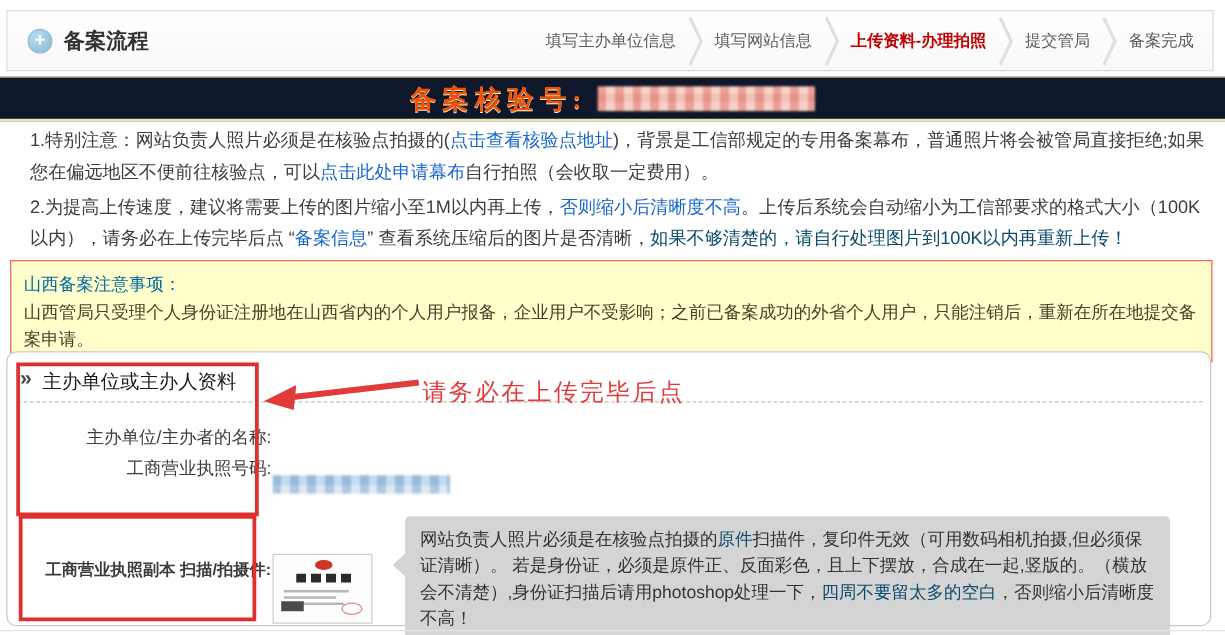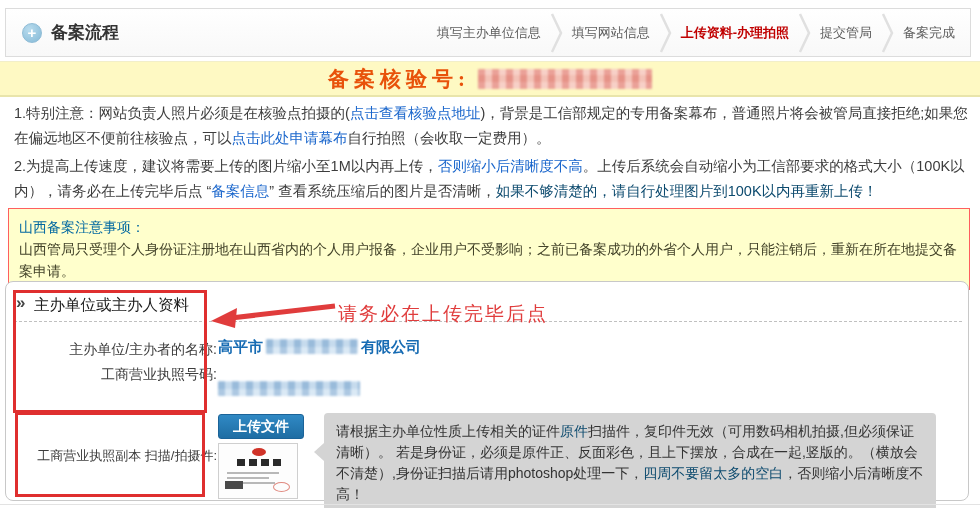--- a/index.html
+++ b/index.html
@@ -16,37 +16,37 @@
     border:1px solid #8fbcd6; color:#fff; font-weight:bold; font-size:15px;
     display:flex; align-items:center; justify-content:center; line-height:1; }
   .page-title { margin-left:9px; font-size:17px; font-weight:bold; color:#333; }
   .steps { margin-left:auto; display:flex; align-items:center; height:100%; padding-right:6px; }
   .step { font-size:13px; color:#5c5c5c; padding:0 9px; white-space:nowrap; }
   .step.active { color:#c00000; font-weight:bold; }
   .chev { display:block; }
 
   
   .banner { position:absolute; left:0; top:61px; width:980px; height:36px;
-    background:#fef9c3; border-top:1px solid #f2efc9; border-bottom:2px solid #e9e5ab;
+    background:#0f172a; border-top:1px solid #f2efc9; border-bottom:2px solid #e9e5ab;
     display:flex; align-items:center; justify-content:center;font-family:Liberation Serif, serif; }
   .banner-label { color:#e8520a; font-size:21px; font-weight:bold; letter-spacing:5px;
     text-shadow:0 1px 0 #fff3c0; }
   .mosaic { display:inline-block; vertical-align:-2px; border-radius:1px; filter:blur(.8px); }
   .mz-red { background:
       repeating-linear-gradient(90deg, rgba(229,140,130,.62) 0 7px, rgba(250,216,206,.62) 7px 14px),
       repeating-linear-gradient(0deg, #f4c4bc 0 7px, #e89e92 7px 14px); }
   .mz-blue { background:
       repeating-linear-gradient(90deg, rgba(150,184,216,.6) 0 7px, rgba(226,238,248,.6) 7px 14px),
       repeating-linear-gradient(0deg, #cfe1f1 0 7px, #9dbfdd 7px 14px); }
   .banner .mosaic { width:174px; height:20px; margin-left:8px; }
 
   
   .notices { position:absolute; left:10px; top:101px; width:960px;
     font-size:14.5px; line-height:25px; color:#3d3d3d; }
-  .notices p { margin:0 0 3px 4px; }
+  .notices p { margin:0 0 3px 14px; }
   .lnk { color:#1a66cc; cursor:pointer; }
   .red { color:#0c4a6e; }
 
   
   .warn-box { position:absolute; left:8px; top:208px; width:962px;
     background:#ffffcc; border:1px solid #ff5f5f; padding:7px 10px;
     font-size:14px; line-height:22px; color:#44442a; }
   .warn-title { color:#0369a1; }
 
   
@@ -138,40 +138,38 @@
     <span class="warn-title red">山西备案注意事项：</span><br>
     <span>山西管局只受理个人身份证注册地在山西省内的个人用户报备，企业用户不受影响；之前已备案成功的外省个人用户，只能注销后，重新在所在地提交备案申请。</span>
   </div>
 
   <div class="form-box"></div>
   <div class="sec-marker">»</div>
   <div class="sec-title">主办单位或主办人资料</div>
   <div class="dashed-line"></div>
 
   <div class="fl" style="top:341px;">主办单位/主办者的名称:</div>
-  <div class="fv" style="top:338px;"><span>高平市</span><span class="mosaic mz-blue" style="width:92px;"></span><span>有限公司</span></div>
 
   <div class="fl" style="top:366px;">工商营业执照号码:</div>
   <div class="fv" style="top:380px;"><span class="mosaic mz-blue" style="width:142px;margin-left:0;"></span></div>
 
-  <div class="fl fl3" style="top:447px;">工商营业执照副本 扫描/拍摄件:</div>
-  <div class="upload-btn">上传文件</div>
+  <div class="fl fl3" style="top:447px;font-weight:bold;">工商营业执照副本 扫描/拍摄件:</div>
   <div class="thumb">
     <div class="seal"></div>
     <div class="title-row"></div>
     <div class="ln" style="top:28px;width:52px;"></div>
     <div class="ln" style="top:33px;width:42px;"></div>
     <div class="ln" style="top:38px;width:48px;"></div>
     <div class="blk"></div>
     <div class="stamp"></div>
   </div>
 
   <div class="tip-bubble">
     <div class="tip-arrow"></div>
-    <span>请根据主办单位性质上传相关的证件</span><span class="red">原件</span><span>扫描件，复印件无效（可用数码相机拍摄,但必须保证清晰）。 若是身份证，必须是原件正、反面彩色，且上下摆放，合成在一起,竖版的。（横放会不清楚）,身份证扫描后请用photoshop处理一下，</span><span class="red">四周不要留太多的空白</span><span>，否则缩小后清晰度不高！</span>
+    <span>网站负责人照片必须是在核验点拍摄的</span><span class="red">原件</span><span>扫描件，复印件无效（可用数码相机拍摄,但必须保证清晰）。 若是身份证，必须是原件正、反面彩色，且上下摆放，合成在一起,竖版的。（横放会不清楚）,身份证扫描后请用photoshop处理一下，</span><span class="red">四周不要留太多的空白</span><span>，否则缩小后清晰度不高！</span>
   </div>
 
   <div class="redbox-a"></div>
   <div class="redbox-b"></div>
   <svg class="anno-arrow" width="130" height="32" viewBox="0 0 130 32">
     <line x1="126" y1="8" x2="22" y2="20" stroke="#e03c3c" stroke-width="5"></line>
     <polygon points="2,23 28,10 26,30" fill="#e03c3c"></polygon>
   </svg>
   <div class="anno-text">请务必在上传完毕后点</div>
 

